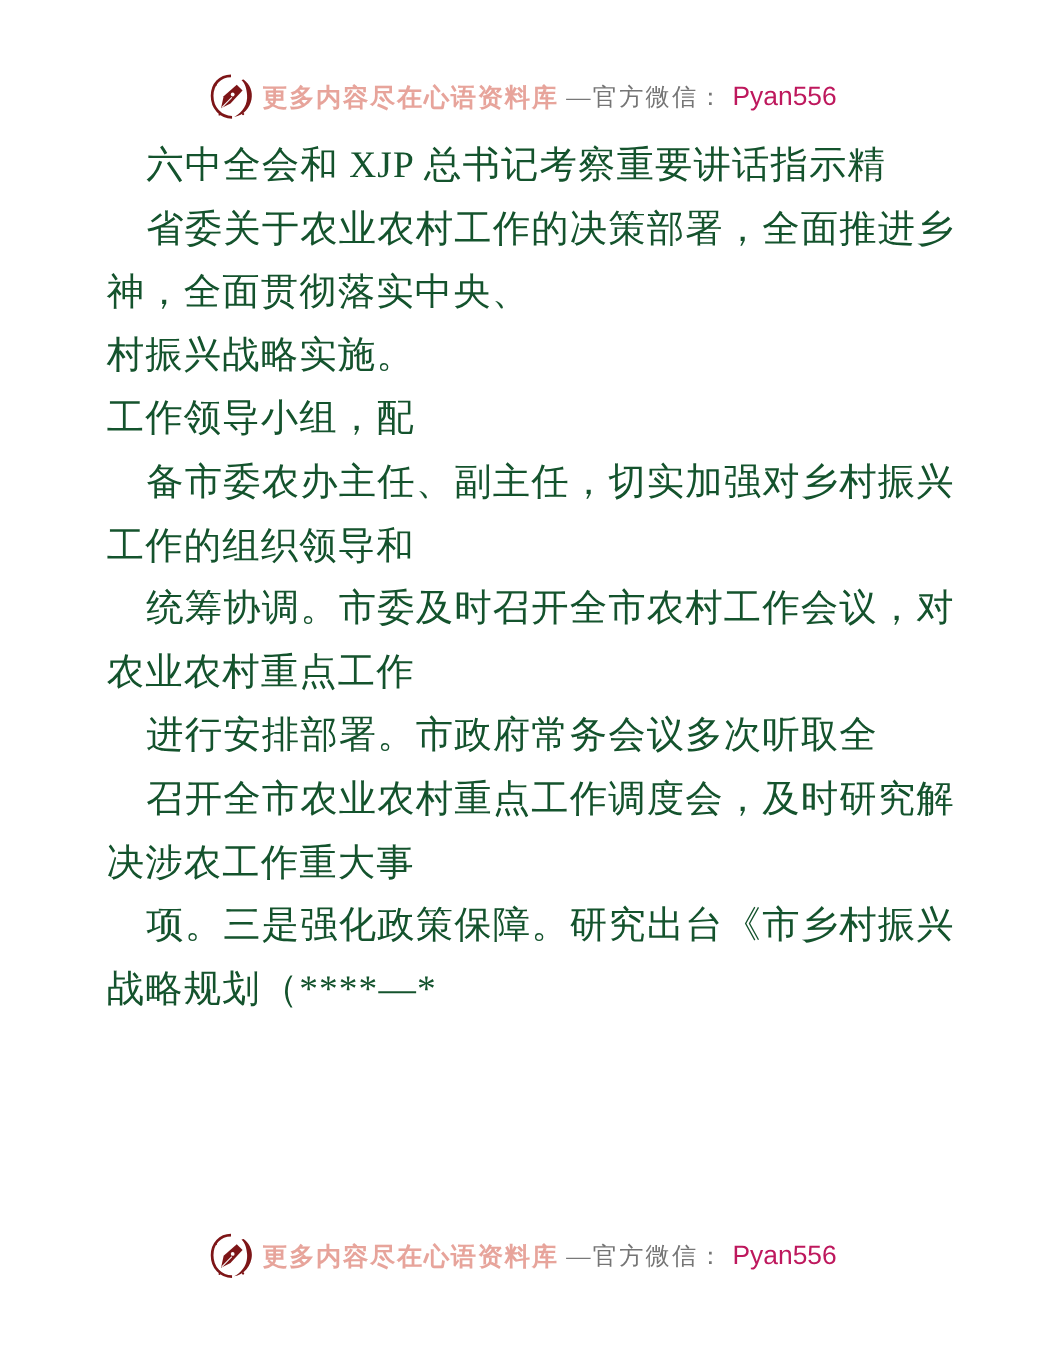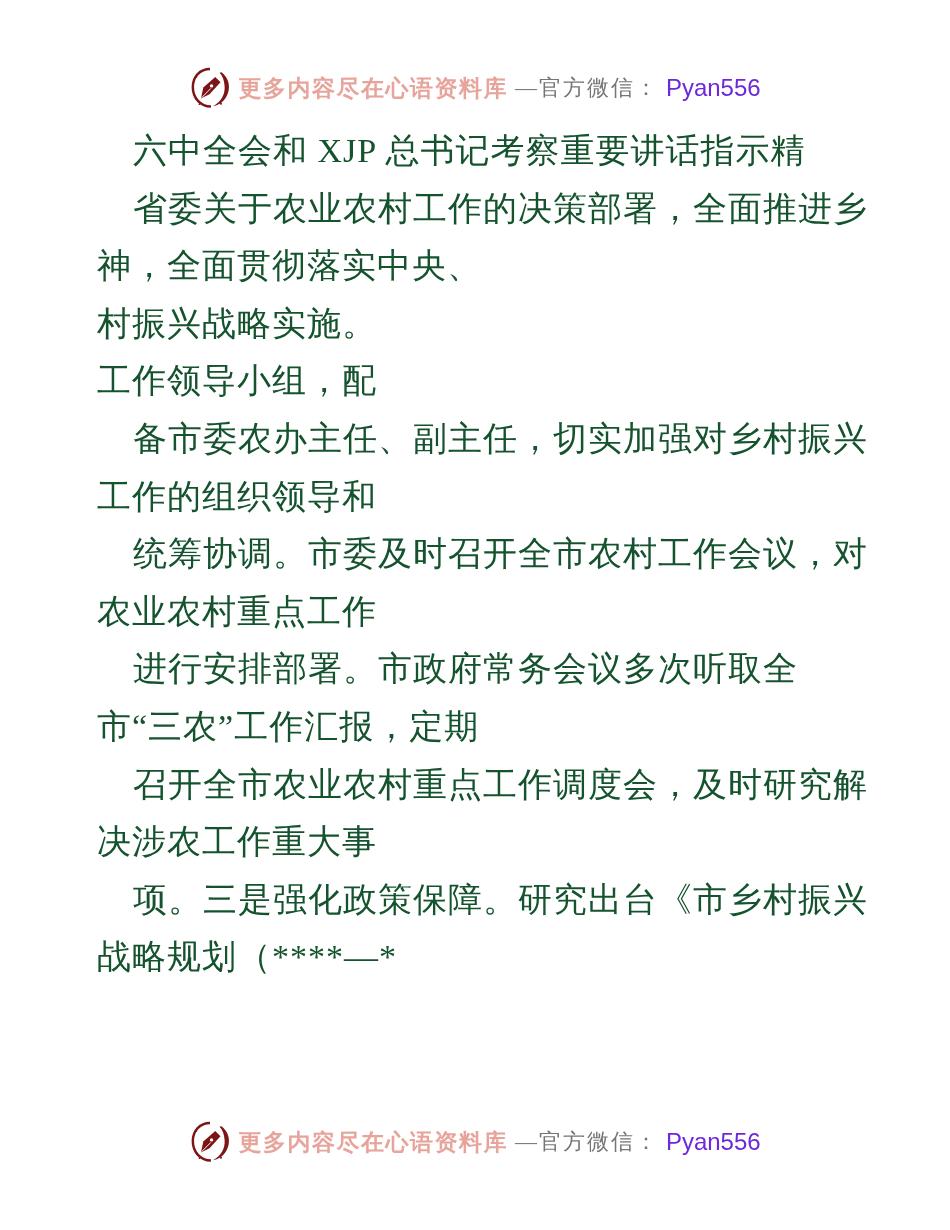--- a/index.html
+++ b/index.html
@@ -41,21 +41,21 @@
     font-size: 23px;
     font-weight: bold;
     letter-spacing: 1.5px;
   }
   .wm-label {
     color: #757575;
     font-size: 22px;
     letter-spacing: 2px;
   }
   .wm-id {
-    color: #6d28d9;
+    color: #be185d;
     font-size: 24px;
     font-family: "Liberation Sans", "DejaVu Sans", sans-serif;
   }
 
   
   .doc-body {
     position: absolute;
     left: 97px;
     top: 122px;
     width: 853px;
@@ -98,21 +98,20 @@
       <div class="doc-line indent">六中全会和 XJP 总书记考察重要讲话指示精</div>
       <div class="doc-line indent">省委关于农业农村工作的决策部署，全面推进乡</div>
       <div class="doc-line">神，全面贯彻落实中央、</div>
       <div class="doc-line">村振兴战略实施。</div>
       <div class="doc-line">工作领导小组，配</div>
       <div class="doc-line indent">备市委农办主任、副主任，切实加强对乡村振兴</div>
       <div class="doc-line">工作的组织领导和</div>
       <div class="doc-line indent">统筹协调。市委及时召开全市农村工作会议，对</div>
       <div class="doc-line">农业农村重点工作</div>
       <div class="doc-line indent">进行安排部署。市政府常务会议多次听取全</div>
-      <div class="doc-line">市“三农”工作汇报，定期</div>
       <div class="doc-line indent">召开全市农业农村重点工作调度会，及时研究解</div>
       <div class="doc-line">决涉农工作重大事</div>
       <div class="doc-line indent">项。三是强化政策保障。研究出台《市乡村振兴</div>
       <div class="doc-line">战略规划（****—*</div>
     </div>
 
   <div class="watermark footer">
     <span class="wm-logo">
       <svg viewBox="0 0 44 46" width="42" height="46" aria-hidden="true">
         <path d="M22 3 C11.5 3 4 11 4 22 C4 33.5 12 42.5 23 42.5" fill="none" stroke="#7D1517" stroke-width="2.6"></path>

